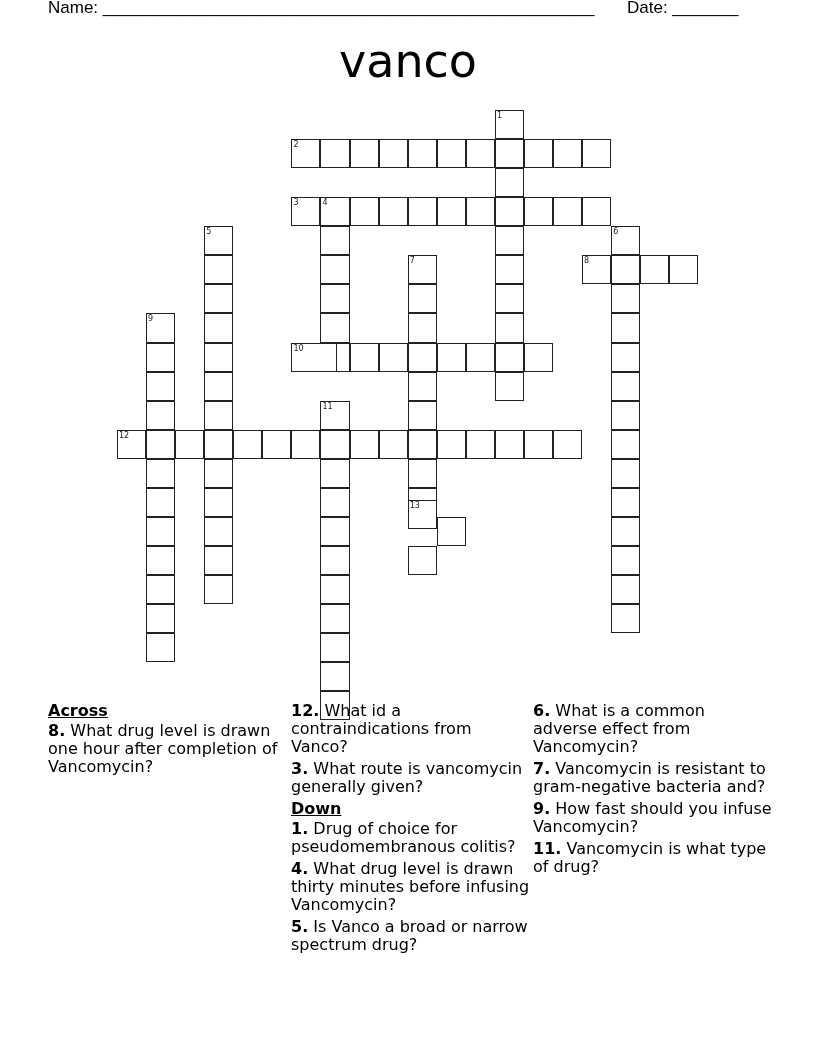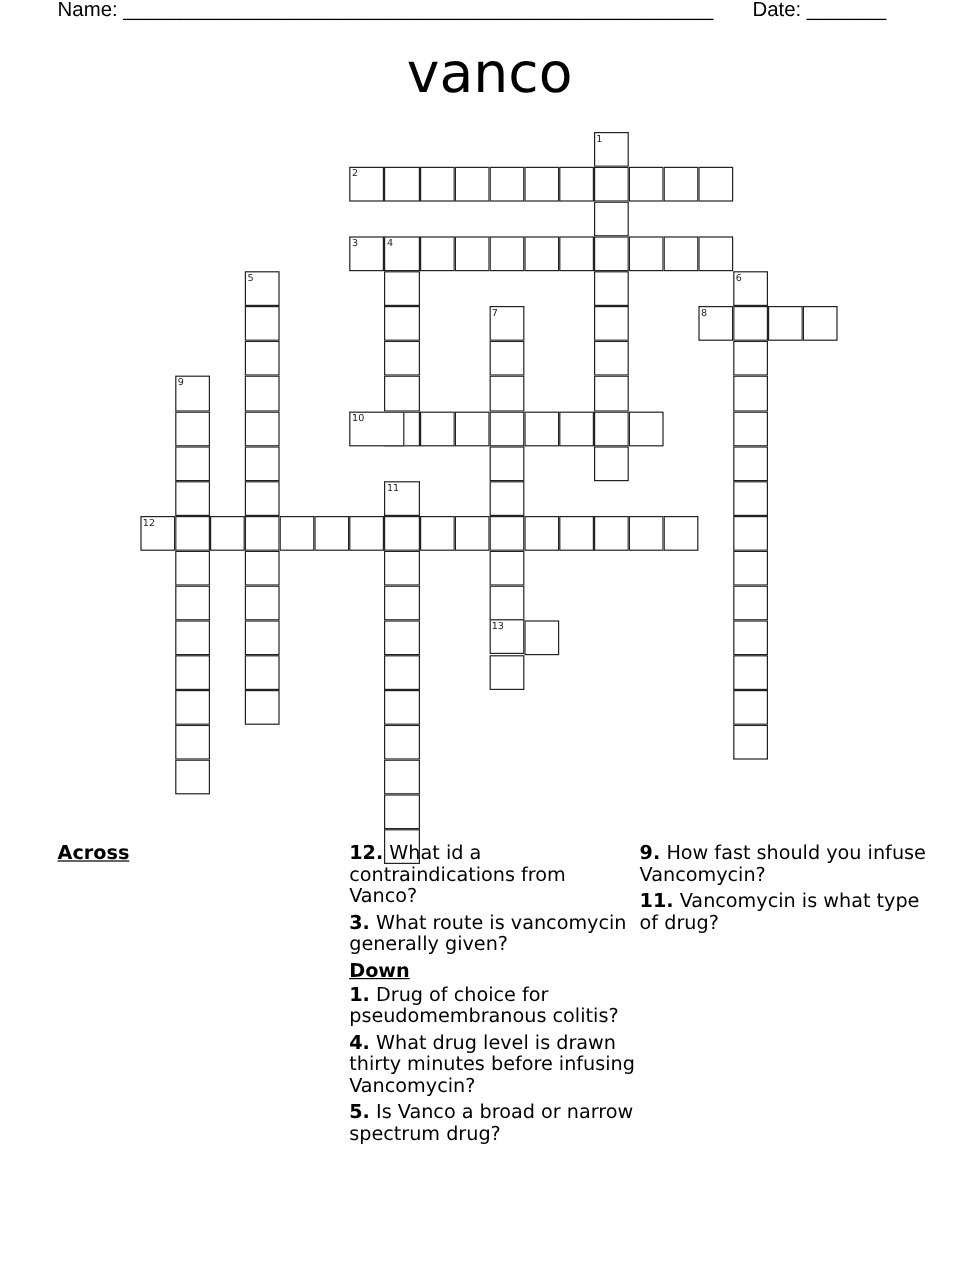--- a/index.html
+++ b/index.html
@@ -105,21 +105,21 @@
       <span class="num">7</span>
     </div>
     <div class="cell" style="left: 290.7px; top: 174.42px;"></div>
     <div class="cell" style="left: 290.7px; top: 203.49px;"></div>
     <div class="cell" style="left: 290.7px; top: 232.56px;"></div>
     <div class="cell" style="left: 290.7px; top: 261.63px;"></div>
     <div class="cell" style="left: 290.7px; top: 290.7px;"></div>
     <div class="cell" style="left: 290.7px; top: 319.77px;"></div>
     <div class="cell" style="left: 290.7px; top: 348.84px;"></div>
     <div class="cell" style="left: 290.7px; top: 377.91px;"></div>
-    <div class="cell" style="left: 290.7px; top: 406px;">
+    <div class="cell" style="left: 290.7px; top: 390px;">
       <span class="num">13</span>
     </div>
     <div class="cell" style="left: 290.7px; top: 436.05px;"></div>
     <div class="cell" style="left: 465.12px; top: 145.35px;">
       <span class="num">8</span>
     </div>
     <div class="cell" style="left: 523.26px; top: 145.35px;"></div>
     <div class="cell" style="left: 552.33px; top: 145.35px;"></div>
     <div class="cell" style="left: 29.07px; top: 203.49px;">
       <span class="num">9</span>
@@ -168,27 +168,30 @@
     <div class="cell" style="left: 319.77px; top: 319.77px;"></div>
     <div class="cell" style="left: 348.84px; top: 319.77px;"></div>
     <div class="cell" style="left: 377.91px; top: 319.77px;"></div>
     <div class="cell" style="left: 406.98px; top: 319.77px;"></div>
     <div class="cell" style="left: 436.05px; top: 319.77px;"></div>
     <div class="cell" style="left: 319.77px; top: 406.98px;"></div>
   </div>
 
 <div class="clues col1">
   <div class="sec">Across</div>
+  <div class="clue"><b>8.</b> <span>What drug level is drawn one hour after completion of Vancomycin?</span></div>
 </div>
 
 <div class="clues col2">
   <div class="clue"><b>12.</b> <span>What id a contraindications from Vanco?</span></div>
   <div class="clue"><b>3.</b> <span>What route is vancomycin generally given?</span></div>
   <div class="sec">Down</div>
   <div class="clue"><b>1.</b> <span>Drug of choice for pseudomembranous colitis?</span></div>
   <div class="clue"><b>4.</b> <span>What drug level is drawn thirty minutes before infusing Vancomycin?</span></div>
   <div class="clue"><b>5.</b> <span>Is Vanco a broad or narrow spectrum drug?</span></div>
 </div>
 
 <div class="clues col3">
+  <div class="clue"><b>6.</b> <span>What is a common adverse effect from Vancomycin?</span></div>
+  <div class="clue"><b>7.</b> <span>Vancomycin is resistant to gram-negative bacteria and?</span></div>
   <div class="clue"><b>9.</b> <span>How fast should you infuse Vancomycin?</span></div>
   <div class="clue"><b>11.</b> <span>Vancomycin is what type of drug?</span></div>
 </div>
 
 </body></html>

